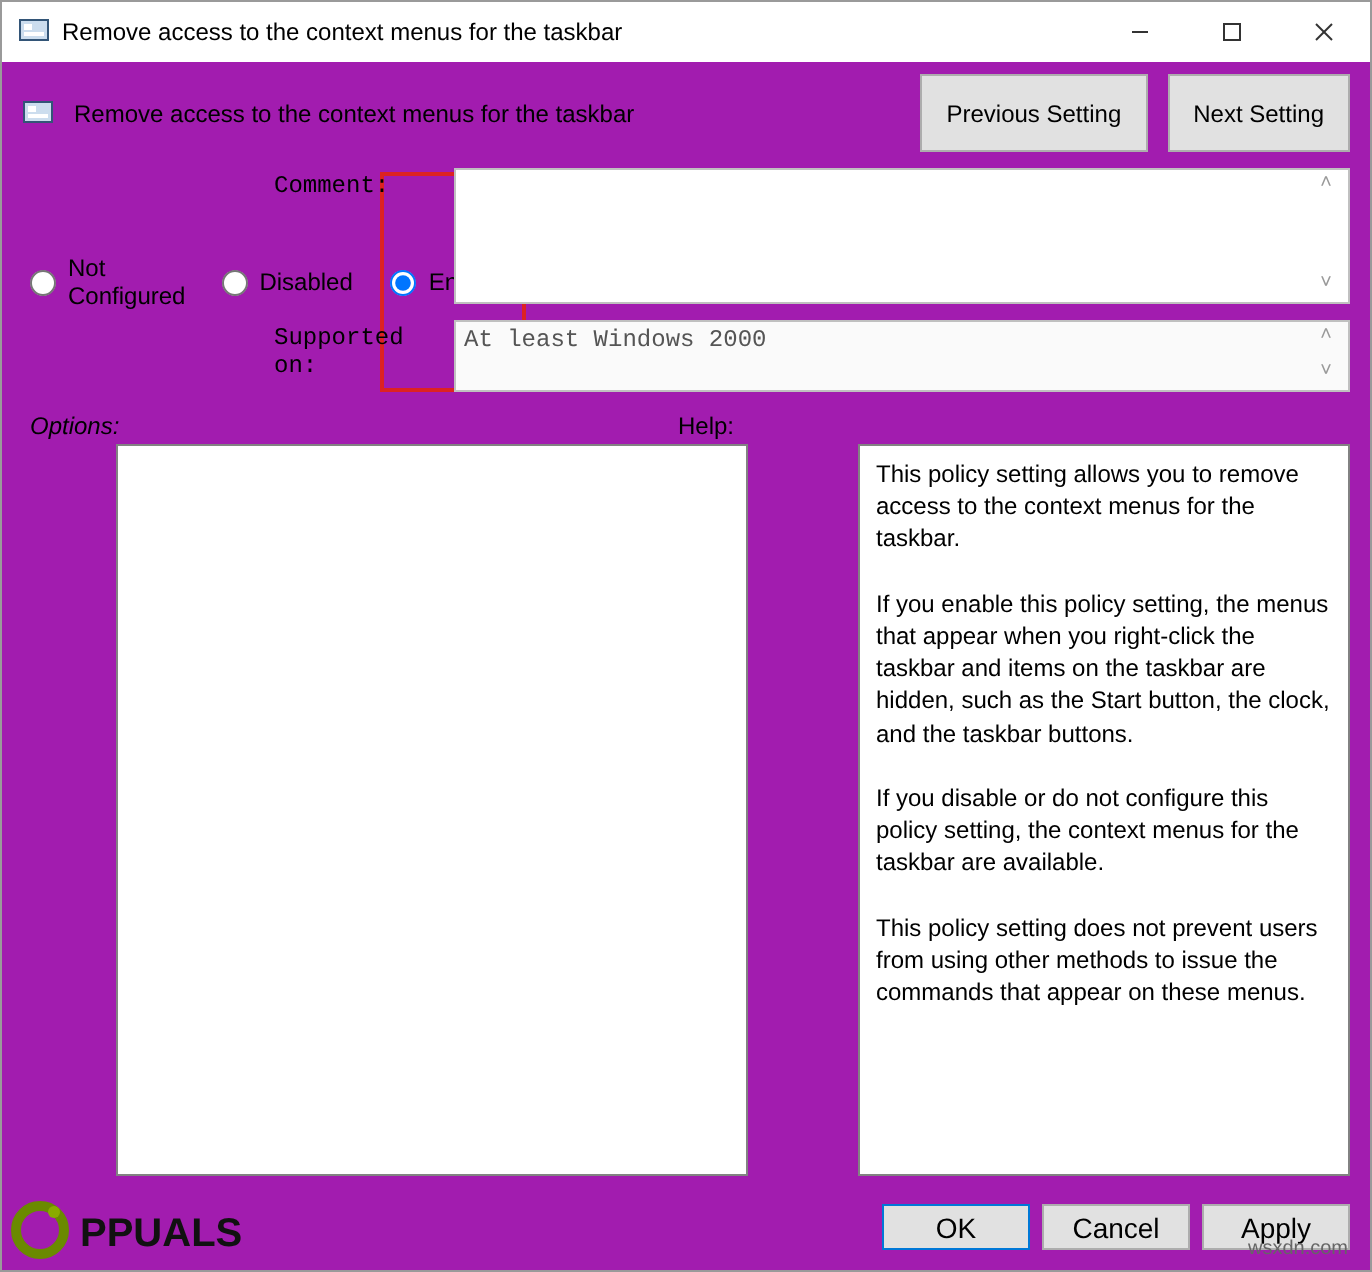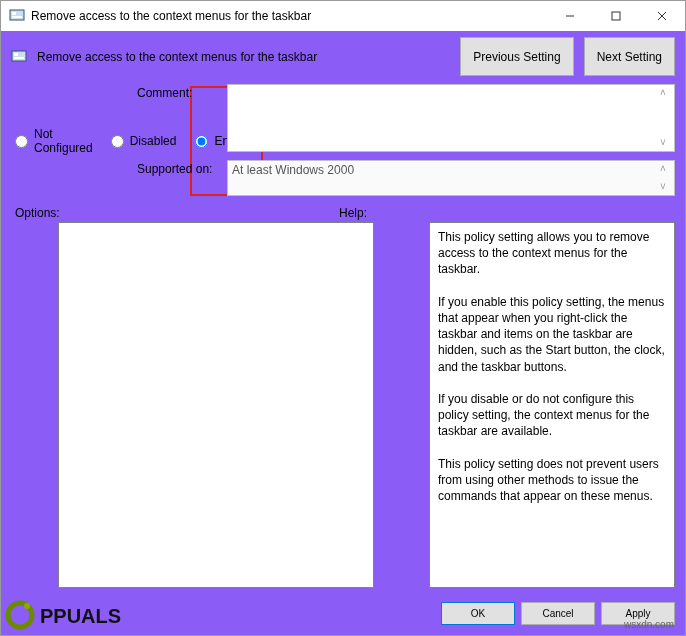--- a/index.html
+++ b/index.html
@@ -13,21 +13,21 @@
     height: 636px;
     position: relative;
     overflow: hidden;
   }
   .window {
     width: 686px;
     height: 636px;
     border: 1px solid #9a9a9a;
     display: flex;
     flex-direction: column;
-    background: #8b5cf6;
+    background: #a21caf;
   }
   .titlebar {
     height: 30px;
     display: flex;
     align-items: center;
     padding: 0 0 0 8px;
     background: #fff;
   }
   .titlebar-icon {
     width: 16px; height: 16px;
@@ -103,20 +103,21 @@
     flex: 1;
     display: flex;
     flex-direction: column;
     gap: 8px;
     margin-top: -2px;
   }
   .labeled-row {
     display: flex;
     align-items: flex-start;
     gap: 8px;
+    font-family: Liberation Mono, monospace;
   }
   .labeled-row .lbl {
     width: 82px;
     text-align: left;
     padding-top: 2px;
   }
   .sunken {
     flex: 1;
     border: 1px solid #c0c0c0;
     background: #fff;
@@ -152,21 +153,21 @@
     color: #999;
     font-size: 10px;
     line-height: 1;
     user-select: none;
   }
   .scroll-hint.tall { top: 3px; bottom: 3px; }
   .mid-labels {
     display: flex;
     padding: 4px 10px 2px 14px;
   }
-  .mid-labels .opt { width: 324px; }
+  .mid-labels .opt { width: 324px; font-style: italic; }
   .panels {
     flex: 1;
     display: flex;
     gap: 8px;
     padding: 0 10px 6px 10px;
     min-height: 0;
   }
   .panel {
     border: 1px solid #828282;
     background: #fff;
@@ -183,21 +184,21 @@
   }
   .footer {
     display: flex;
     justify-content: flex-end;
     gap: 6px;
     padding: 8px 10px 10px 10px;
   }
   .dlg-btn {
     height: 23px;
     min-width: 74px;
-    font-size: 10px;
+    font-size: 14px;
     border: 1px solid #adadad;
     background: #e1e1e1;
   }
   .dlg-btn.default {
     border: 1px solid #0078d7;
   }
   .watermark {
     position: absolute;
     bottom: 6px;
     right: 12px;

